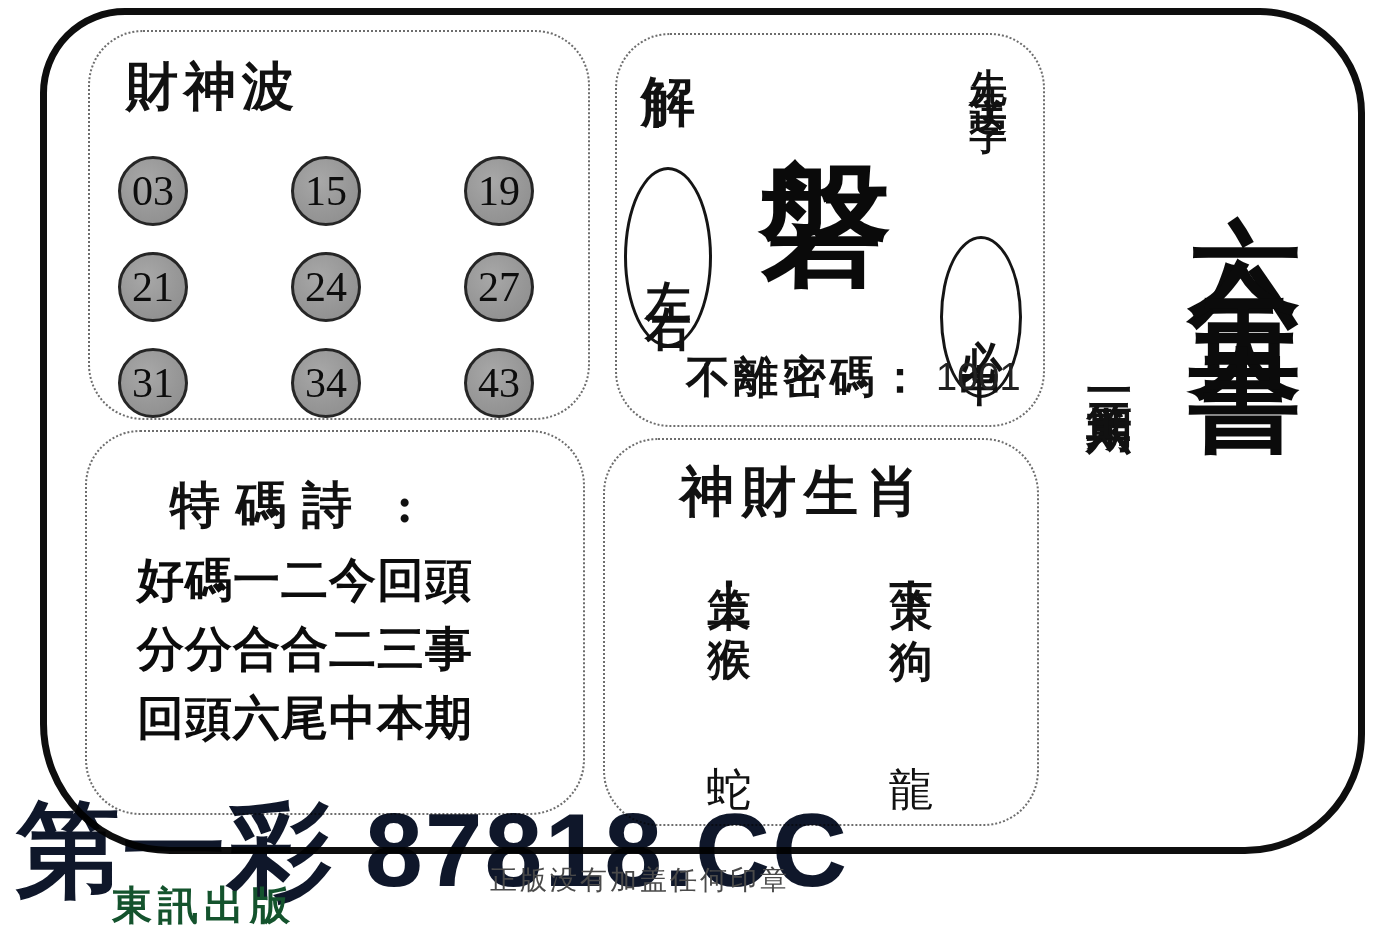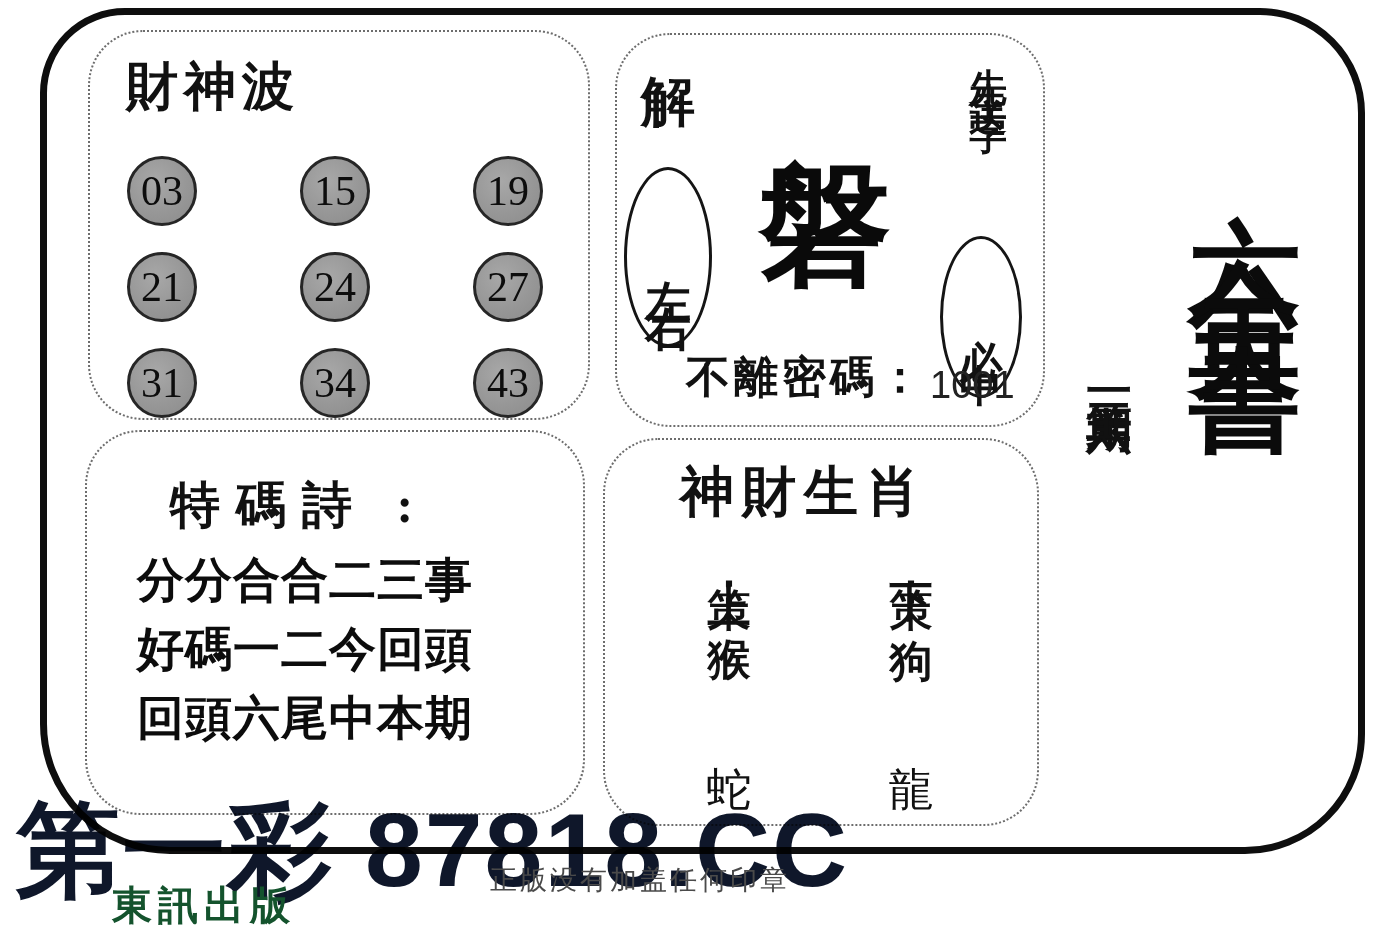--- a/index.html
+++ b/index.html
@@ -33,21 +33,21 @@
   #box-riddle  { left:615px; top:33px;  width:430px; height:394px; }
   #box-poem    { left:85px;  top:430px; width:500px; height:385px; }
   #box-zodiac  { left:603px; top:438px; width:436px; height:388px; }
 
   
   .caishen-title {
     position:absolute; left:126px; top:52px;
     font-size:52px; font-weight:600; letter-spacing:6px;
   }
   .num-grid {
-    position:absolute; left:127px; top:156px;
+    position:absolute; left:118px; top:156px;
     display:grid;
     grid-template-columns:repeat(3,70px);
     column-gap:103px; row-gap:26px;
   }
   .ball {
     width:70px; height:70px; border-radius:50%;
     background:radial-gradient(circle at 40% 35%, #a8a8a8 0%, #979797 55%, #8b8b8b 100%);
     border:3px solid #262626; box-sizing:border-box;
     display:flex; align-items:center; justify-content:center;
     font-size:42px; color:#0d0d0d;
@@ -77,21 +77,21 @@
     font-size:134px; font-weight:900;
     font-family:"Liberation Sans", sans-serif;
     color:#0a0a0a; line-height:1;
   }
   .sender {
     position:absolute; left:962px; top:38px;
     font-size:38px; font-weight:600; letter-spacing:15px;
   }
   .code-row {
     position:absolute; left:686px; top:348px;
-    display:flex; align-items:flex-end; gap:4px;
+    display:flex; align-items:center; gap:10px;
   }
   .code-label { font-size:44px; font-weight:900; letter-spacing:4px; }
   .code-value { font-size:38px; font-family:"Liberation Sans", sans-serif; color:#222; }
 
   
   .poem-title {
     position:absolute; left:170px; top:472px;
     font-size:50px; font-weight:900; letter-spacing:16px;
   }
   .poem-lines {
@@ -179,22 +179,22 @@
   <div class="v bz-text">必中</div>
 </div>
 <div class="code-row">
   <span class="code-label">不離密碼：</span>
   <span class="code-value">1001</span>
 </div>
 
 <div class="dotbox" id="box-poem"></div>
 <div class="poem-title">特碼詩 :</div>
 <div class="poem-lines">
+  <div>好碼一二今回頭</div>
   <div>分分合合二三事</div>
-  <div>好碼一二今回頭</div>
   <div>回頭六尾中本期</div>
 </div>
 
 <div class="dotbox" id="box-zodiac"></div>
 <div class="zodiac-title">神財生肖</div>
 <div class="zcol" id="zcol-best">
   <div class="v zstrat">上策：猴</div>
   <div class="zsec">蛇</div>
 </div>
 <div class="zcol" id="zcol-worst">

